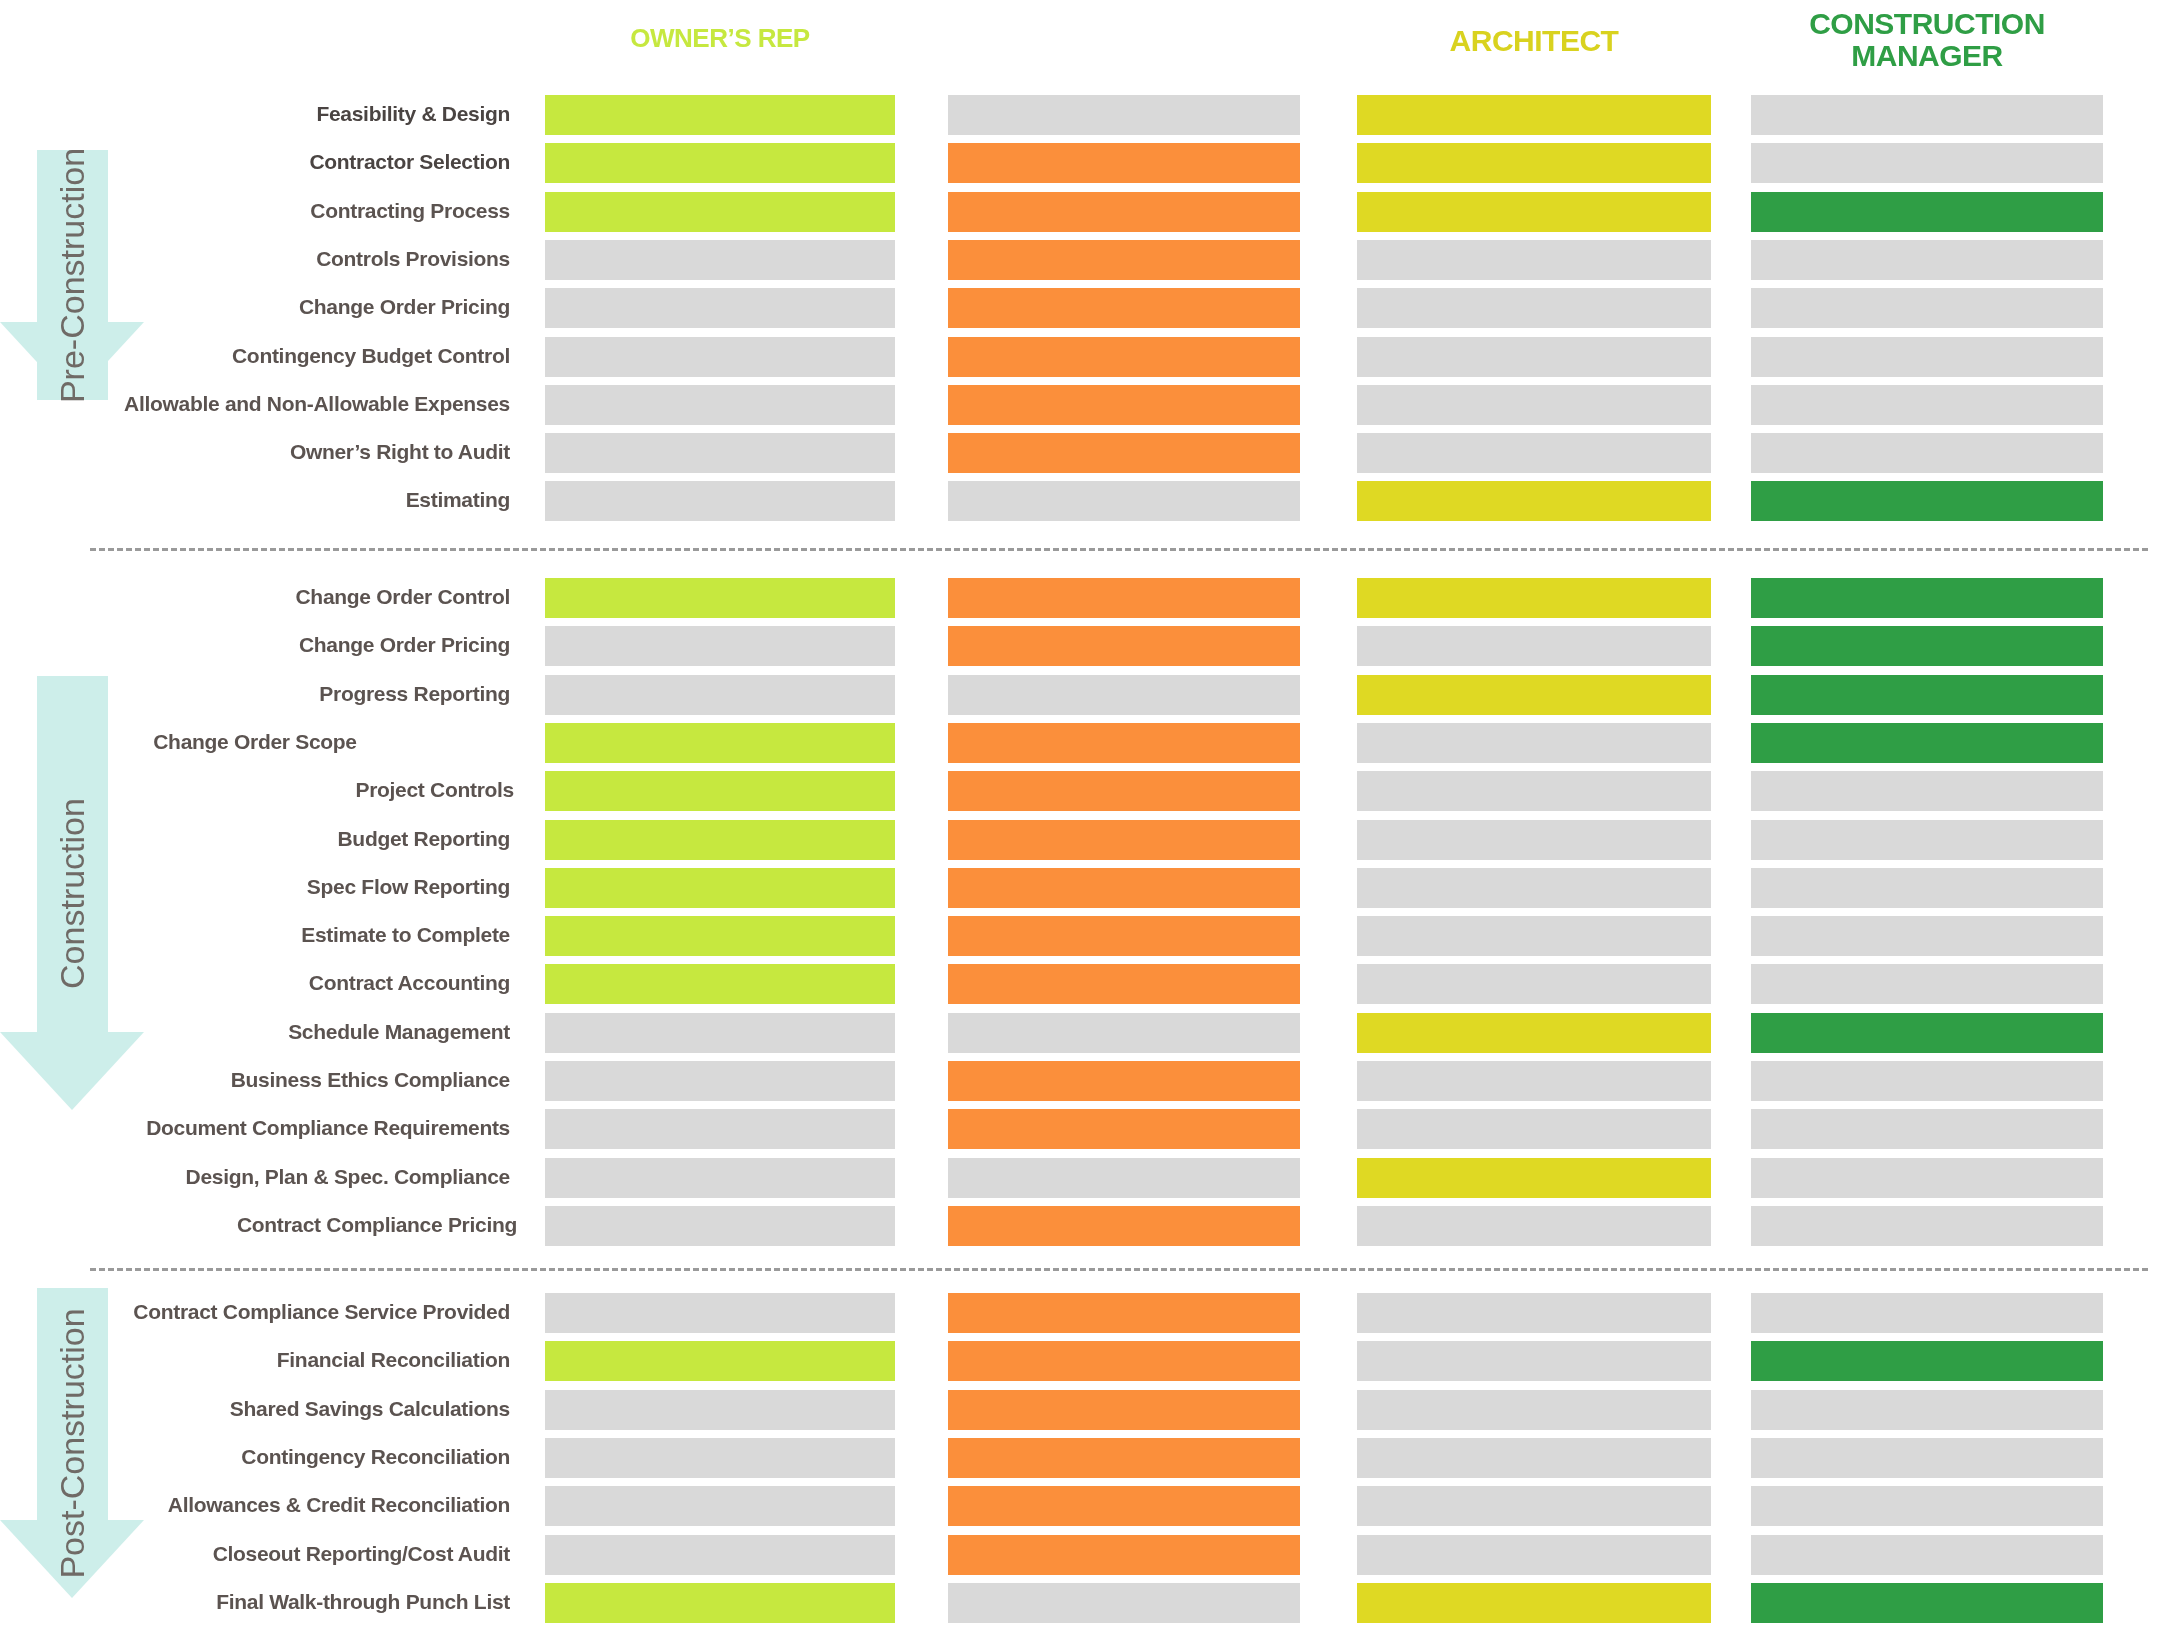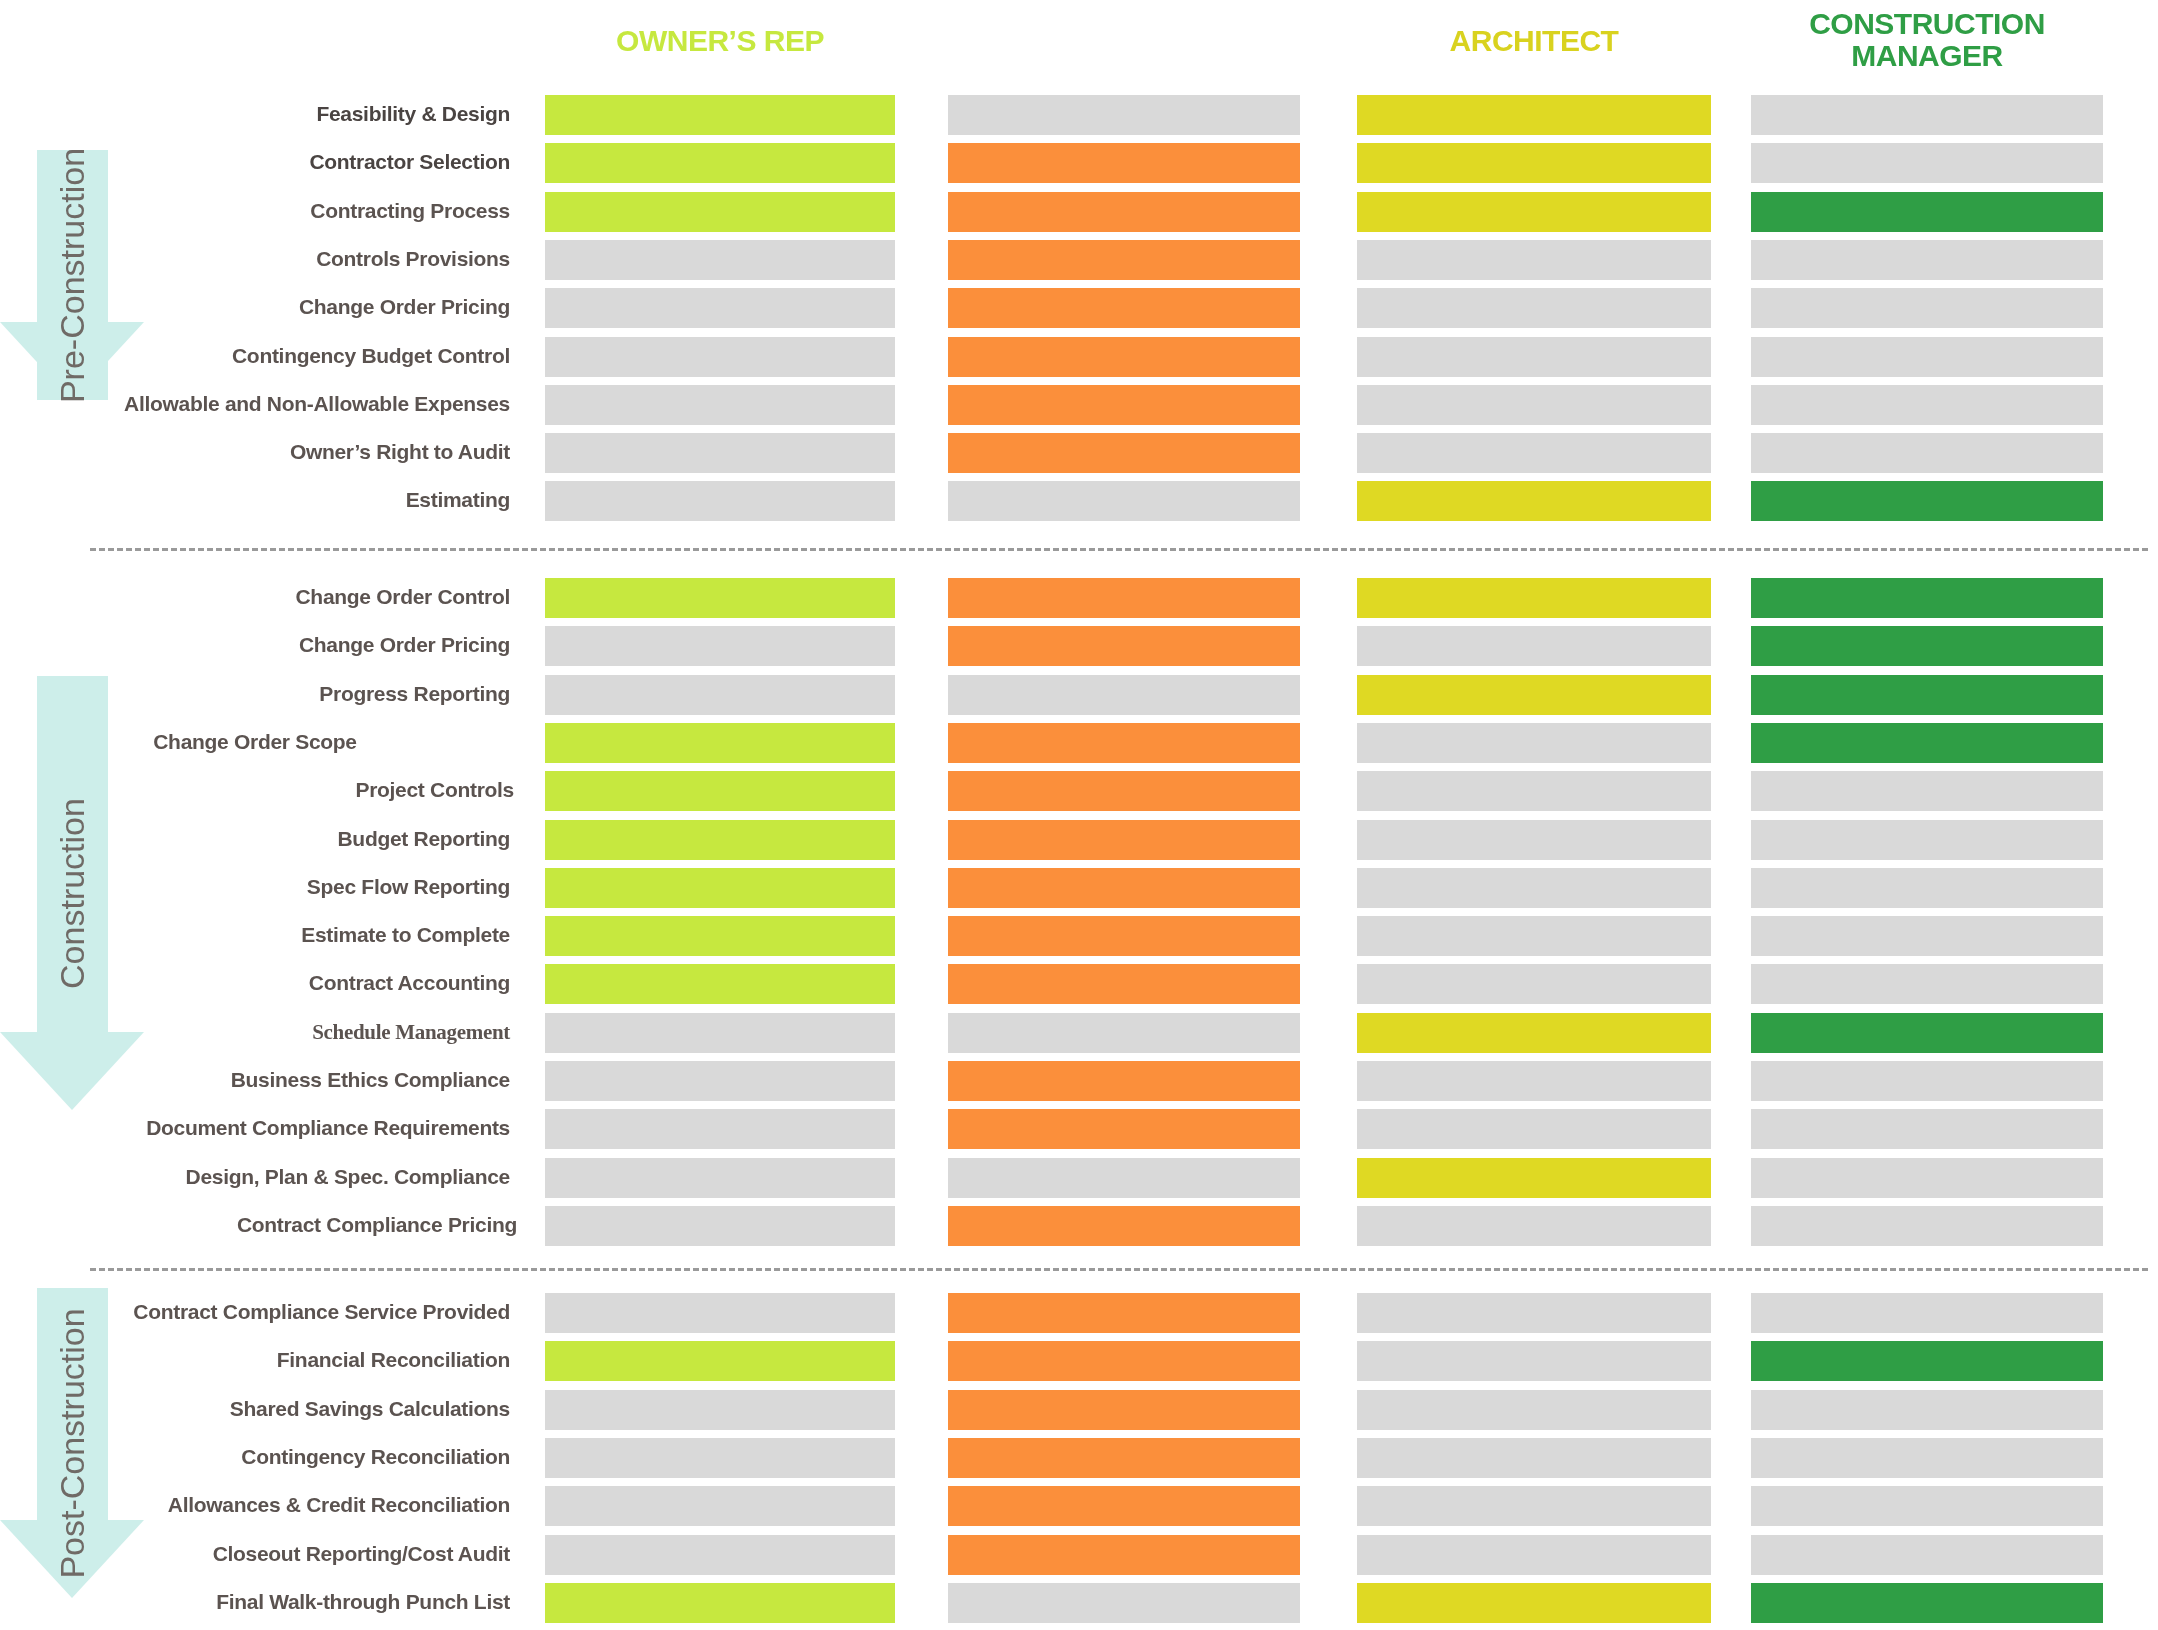--- a/index.html
+++ b/index.html
@@ -30,21 +30,21 @@
     font-weight: bold;
     line-height: 1.05;
     letter-spacing: -0.5px;
     white-space: pre-line;
   }
   .col-header.hdr-owner-resp {
     font-size: 30px;
     color: #808080;
     letter-spacing: 0px;
   }
-  .col-header.hdr-rep    { font-size: 30px; color: #c6e83f; text-align: center; }
+  .col-header.hdr-rep    { font-size: 26px; color: #c6e83f; text-align: center; }
   .col-header.hdr-intctl { font-size: 30px; color: #fb8f3b; }
   .col-header.hdr-arch   { font-size: 30px; color: #d9d21f; }
   .col-header.hdr-cm     { font-size: 30px; color: #2f9e45; }
 
   
   .row-label {
     position: absolute;
     text-align: right;
     font-weight: bold;
     font-size: 21px;
@@ -213,21 +213,21 @@
     <div class="row-label" style="left: 0px; width: 510px; top: 923.1px;">Estimate to Complete</div>
     <div class="bar" style="left: 545px; width: 350px; top: 916.1px; background: rgb(198, 232, 63);"></div>
     <div class="bar" style="left: 948px; width: 352px; top: 916.1px; background: rgb(251, 143, 59);"></div>
     <div class="bar" style="left: 1357px; width: 354px; top: 916.1px; background: rgb(217, 217, 217);"></div>
     <div class="bar" style="left: 1751px; width: 352px; top: 916.1px; background: rgb(217, 217, 217);"></div>
     <div class="row-label" style="left: 0px; width: 510px; top: 971.4px;">Contract Accounting</div>
     <div class="bar" style="left: 545px; width: 350px; top: 964.4px; background: rgb(198, 232, 63);"></div>
     <div class="bar" style="left: 948px; width: 352px; top: 964.4px; background: rgb(251, 143, 59);"></div>
     <div class="bar" style="left: 1357px; width: 354px; top: 964.4px; background: rgb(217, 217, 217);"></div>
     <div class="bar" style="left: 1751px; width: 352px; top: 964.4px; background: rgb(217, 217, 217);"></div>
-    <div class="row-label" style="left: 0px; width: 510px; top: 1019.7px; font-family: Liberation Serif, serif;">Schedule Management</div>
+    <div class="row-label" style="left: 0px; width: 510px; top: 1019.7px;">Schedule Management</div>
     <div class="bar" style="left: 545px; width: 350px; top: 1012.7px; background: rgb(217, 217, 217);"></div>
     <div class="bar" style="left: 948px; width: 352px; top: 1012.7px; background: rgb(217, 217, 217);"></div>
     <div class="bar" style="left: 1357px; width: 354px; top: 1012.7px; background: rgb(223, 217, 35);"></div>
     <div class="bar" style="left: 1751px; width: 352px; top: 1012.7px; background: rgb(47, 158, 69);"></div>
     <div class="row-label" style="left: 0px; width: 510px; top: 1068px;">Business Ethics Compliance</div>
     <div class="bar" style="left: 545px; width: 350px; top: 1061px; background: rgb(217, 217, 217);"></div>
     <div class="bar" style="left: 948px; width: 352px; top: 1061px; background: rgb(251, 143, 59);"></div>
     <div class="bar" style="left: 1357px; width: 354px; top: 1061px; background: rgb(217, 217, 217);"></div>
     <div class="bar" style="left: 1751px; width: 352px; top: 1061px; background: rgb(217, 217, 217);"></div>
     <div class="row-label" style="left: 0px; width: 510px; top: 1116.3px;">Document Compliance Requirements</div>

